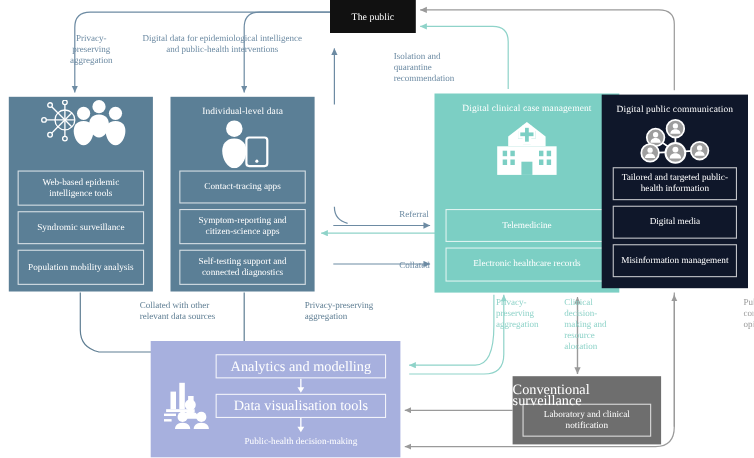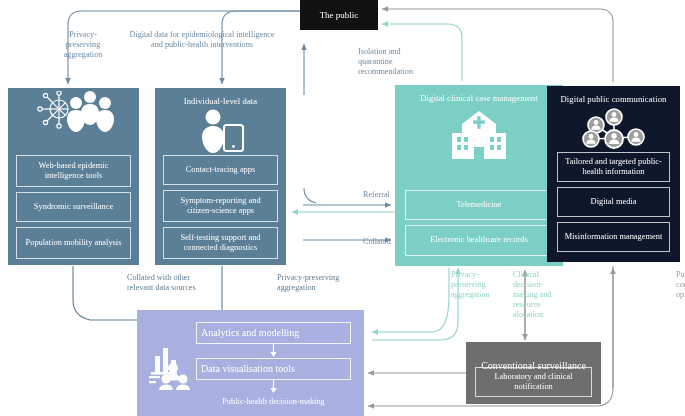--- a/index.html
+++ b/index.html
@@ -38,35 +38,35 @@
   #clin .items{bottom:10px;left:10px;right:10px;}
   #comm .items{bottom:10px;left:10px;right:10px;}
 
   #analytics{
     left:137px;top:310px;width:227px;height:106px;background:#a7b0de;
   }
   #conv{
     left:466px;top:342px;width:135px;height:62px;background:#6e6e6e;
   }
   #conv .ctitle{
-    text-align:center;color:#ffffff;font-size:10px;line-height:10px;padding-top:19px;
+    text-align:left;color:#ffffff;font-size:13px;line-height:10px;padding-top:7px;
   }
   #conv .item{margin-top:5px;}
 
   #public{
     position:absolute;left:300px;top:0px;width:78px;height:30px;background:#111111;
     display:flex;align-items:center;justify-content:center;
     color:#ffffff;font-size:9px;
   }
 
   
   .achain{position:absolute;left:59px;top:12px;width:155px;}
   .abox{
     box-sizing:border-box;border:1px solid rgba(255,255,255,.85);color:#ffffff;
-    font-size:10px;line-height:10px;padding:5px 4px;background:transparent;
+    text-align:center;font-size:13px;line-height:10px;padding:5px 4px;background:transparent;
   }
   .aplain{
     text-align:center;color:#ffffff;font-size:8.4px;padding-top:3px;
   }
   .avgap{height:14px;}
 
   
   .lbl{position:absolute;font-size:8.2px;line-height:10px;margin-left:47px;}
   .lbl.blue{color:#6d8ba3;}
   .lbl.teal{color:#8fd3c9;}

